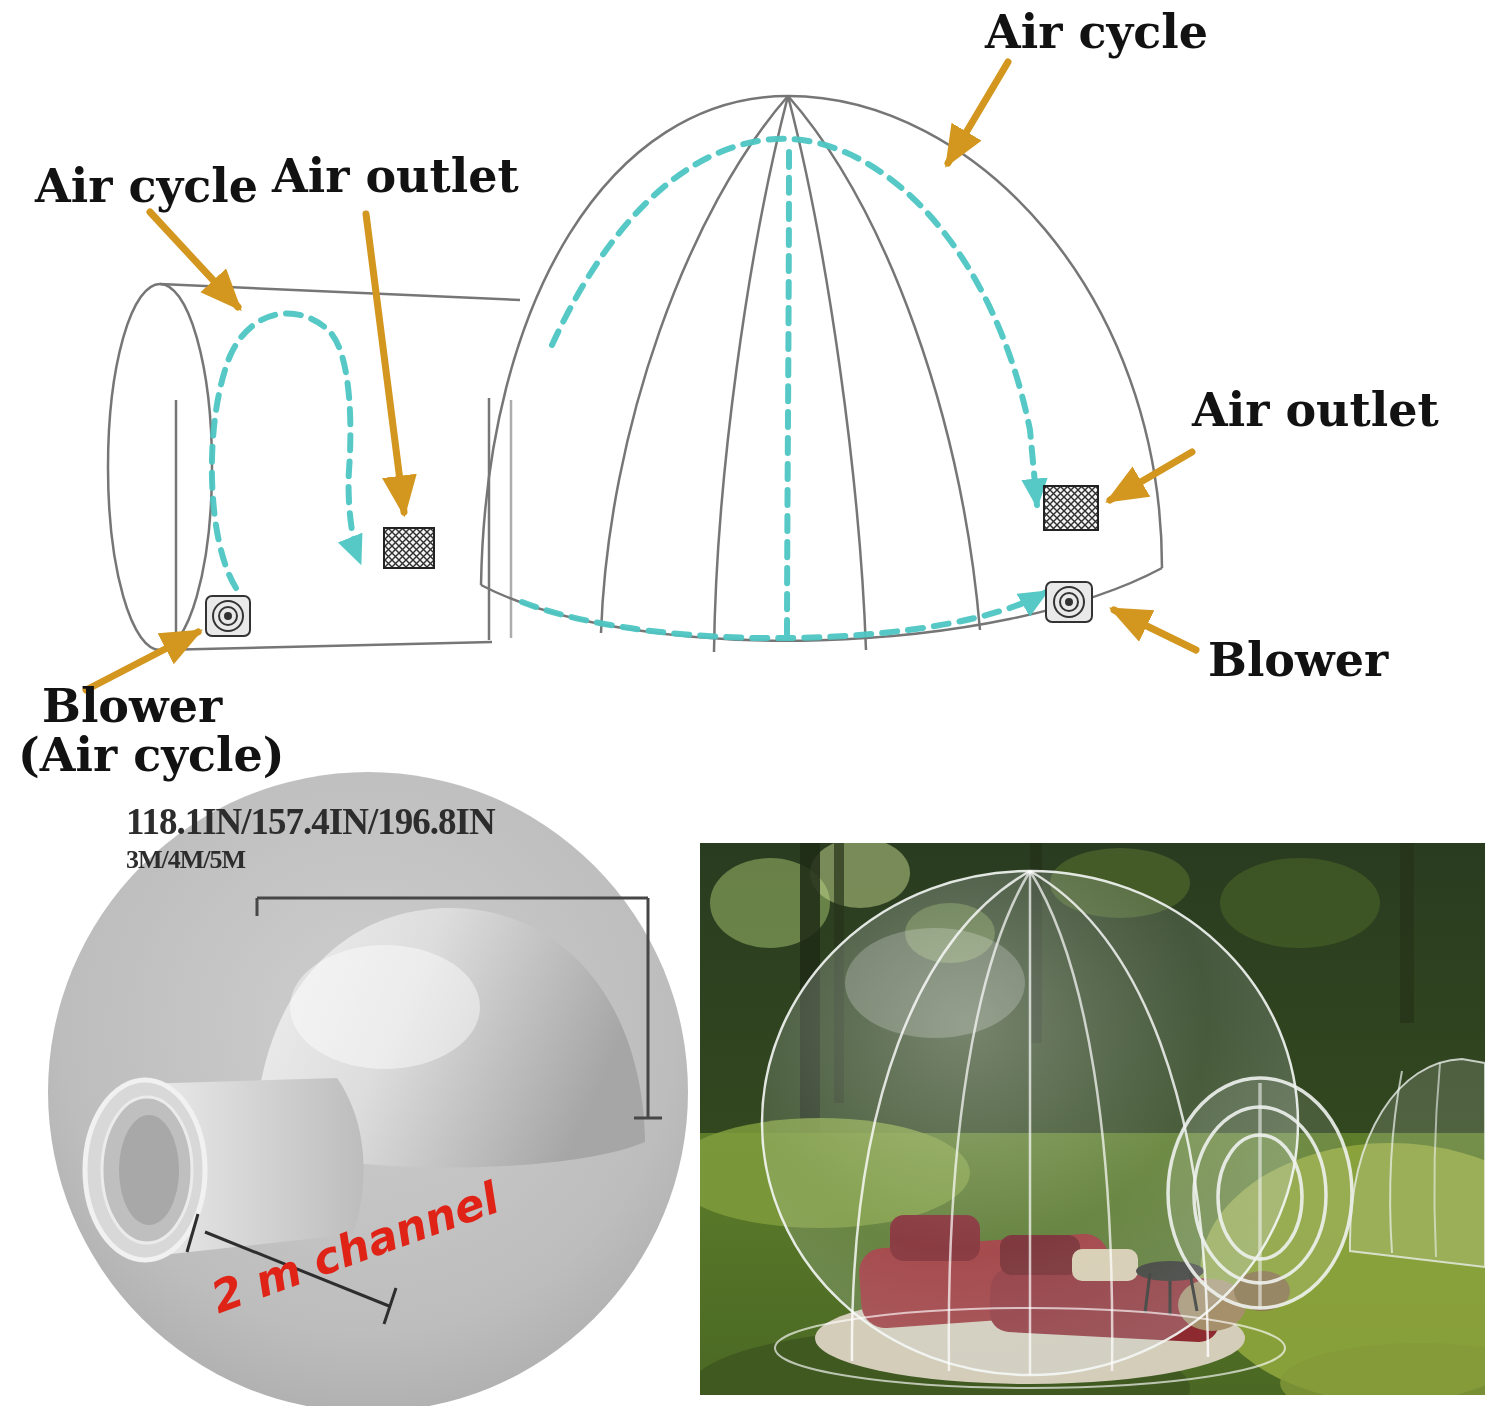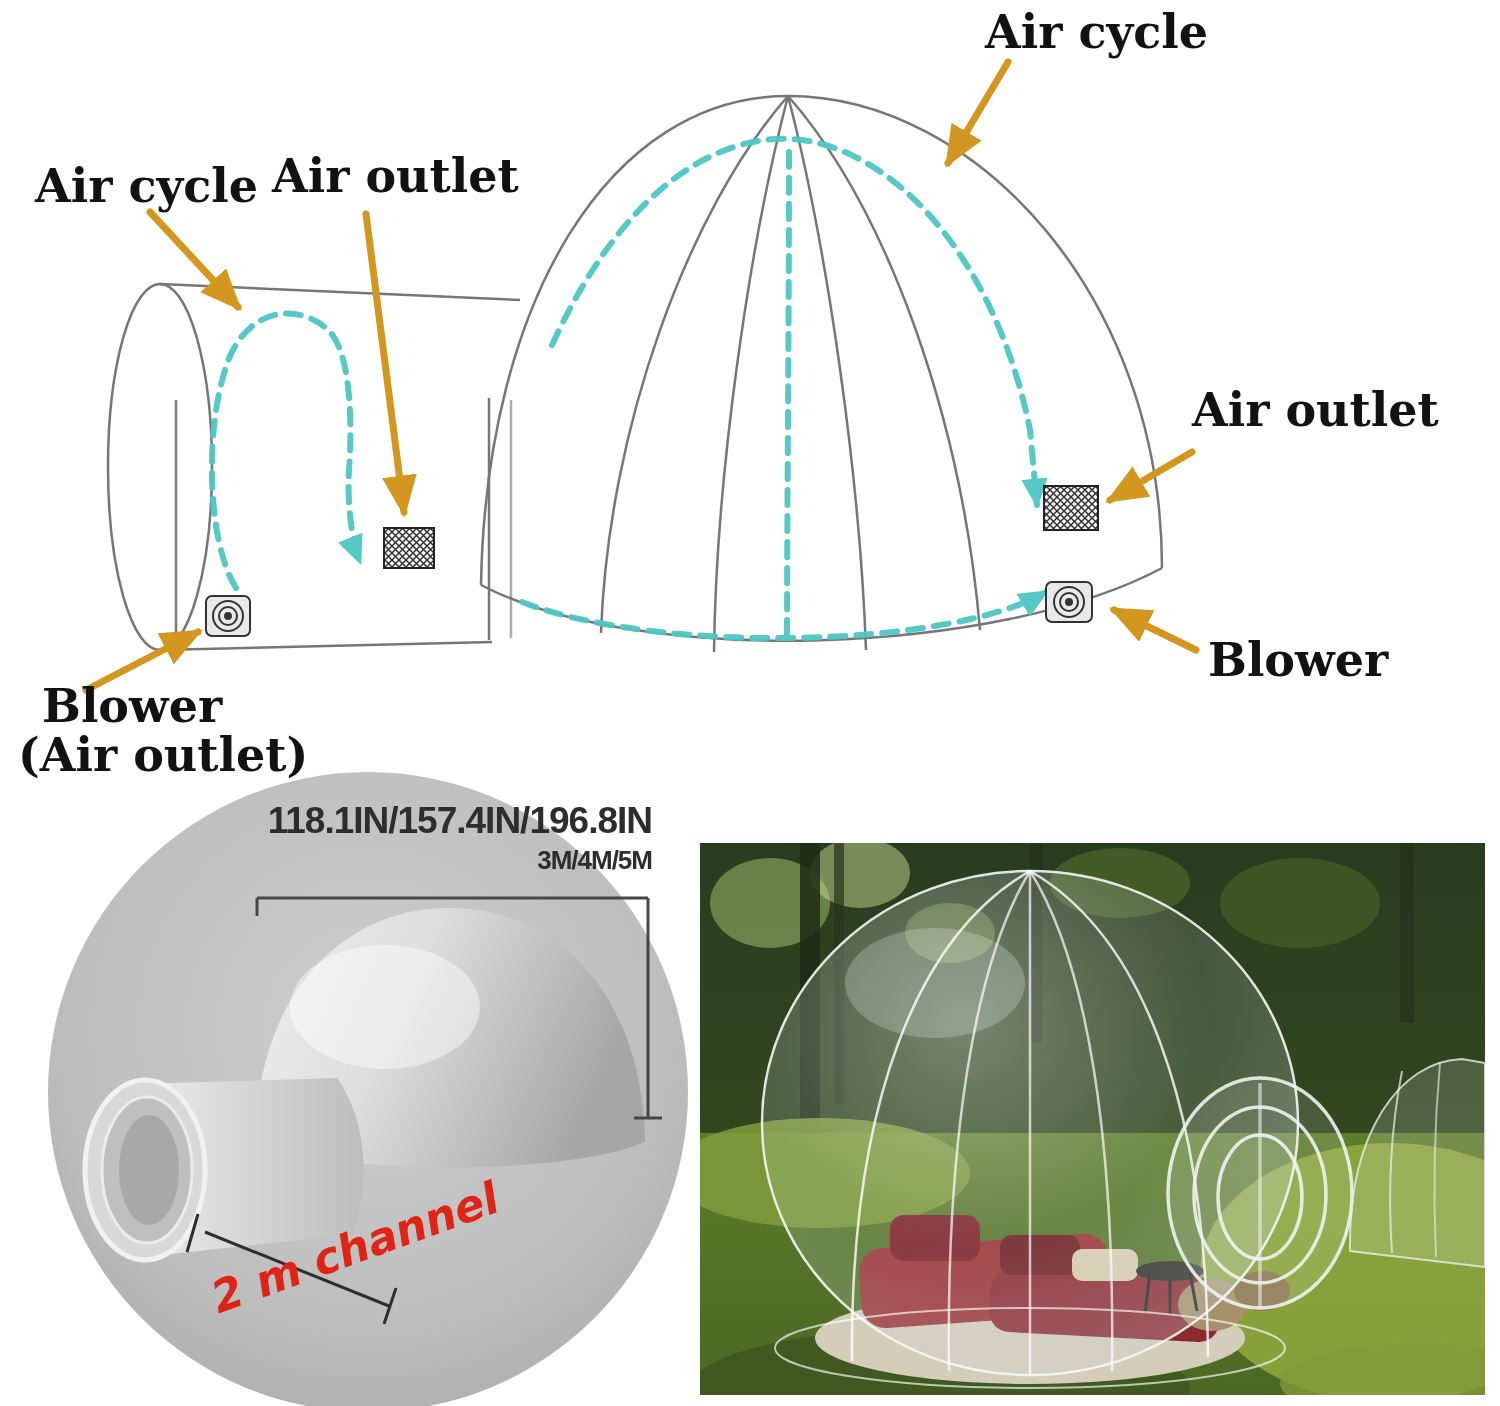--- a/index.html
+++ b/index.html
@@ -2,22 +2,22 @@
 <html><head>
 <meta charset="utf-8">
 <style>
   *{margin:0;padding:0;box-sizing:border-box}
   html,body{background:#ffffff}
   .canvas{position:relative;width:1500px;height:1406px;background:#ffffff;overflow:hidden;
           font-family:"DejaVu Serif",serif;color:#121212}
   svg{position:absolute;display:block}
   .lbl{position:absolute;font-weight:700;font-size:46px;line-height:1.06;color:#121212;white-space:nowrap}
   .lbl .line2{margin-left:-12px}
-  .dim{position:absolute;left:142px;width:510px;text-align:right;
-       font-family:Liberation Sans, sans-serif;font-weight:700;color:#2d2d2d;
+  .dim{position:absolute;left:126px;width:510px;text-align:left;
+       font-family:Liberation Serif, serif;font-weight:700;color:#2d2d2d;
        letter-spacing:-1px;white-space:nowrap}
   .dim-in{top:800px;font-size:37px}
   .dim-m{top:845px;font-size:26px}
   .channel{position:absolute;left:222px;top:1272px;
            font-family:"DejaVu Sans",sans-serif;font-weight:700;font-style:italic;
            font-size:44px;color:#e02317;white-space:nowrap;
            transform:rotate(-20deg);transform-origin:left bottom}
 </style>
 </head>
 <body>
@@ -93,21 +93,21 @@
     </g>
   </svg>
 
   <div class="lbl" style="left:985px;top:8px">Air cycle</div>
   <div class="lbl" style="left:35px;top:162px">Air cycle</div>
   <div class="lbl" style="left:272px;top:152px">Air outlet</div>
   <div class="lbl" style="left:1192px;top:386px">Air outlet</div>
   <div class="lbl" style="left:1208px;top:636px">Blower</div>
   <div class="lbl" style="left:30px;top:682px">
     <div style="margin-left:12px">Blower</div>
-    <div class="line2">(Air outlet)</div>
+    <div class="line2">(Air cycle)</div>
   </div>
 
   <svg width="665" height="645" viewBox="0 0 665 645" style="left:35px;top:762px">
     <defs>
       <radialGradient id="circleGrad" cx="50%" cy="40%" r="68%">
         <stop offset="0%" stop-color="#cecece"></stop>
         <stop offset="70%" stop-color="#bdbdbd"></stop>
         <stop offset="100%" stop-color="#a9a9a9"></stop>
       </radialGradient>
       <linearGradient id="domeGrad" x1="0" y1="0" x2="1" y2="0.3">

